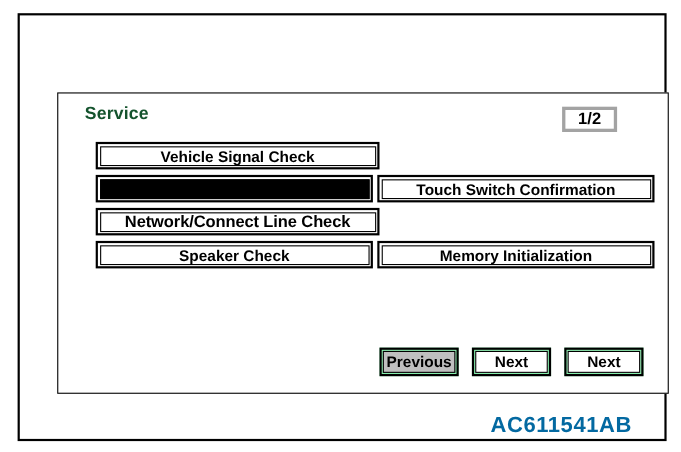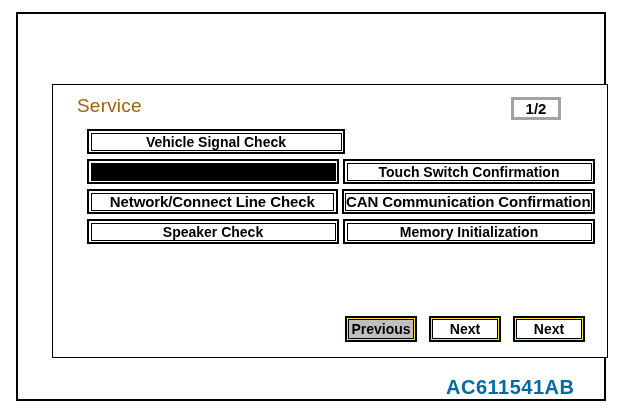--- a/index.html
+++ b/index.html
@@ -37,24 +37,24 @@
     border: 1.5px solid #000000;
     box-sizing: border-box;
     background: #ffffff;
   }
 
   
   #screen-title {
     position: absolute;
     left: 24px;
     top: 10px;
-    font-size: 19px;
-    font-weight: normal;
+    font-size: 16px;
+    font-weight: bold;
     letter-spacing: 0.2px;
-    color: #a16207;
+    color: #14532d;
   }
   #page-indicator {
     position: absolute;
     left: 458px;
     top: 12px;
     width: 50px;
     height: 23px;
     border: 3px solid #a3a3a3;
     box-sizing: border-box;
     display: flex;
@@ -117,21 +117,21 @@
     top: 231px;
     display: flex;
     gap: 12px;
   }
   .nav-btn {
     width: 72px;
     height: 26px;
     border: 2px solid #000000;
     box-sizing: border-box;
     padding: 1px;
-    background: #fde047;
+    background: #86efac;
   }
   .nav-btn-inner {
     width: 100%;
     height: 100%;
     border: 1.5px solid #000000;
     box-sizing: border-box;
     display: flex;
     align-items: center;
     justify-content: center;
     font-size: 14px;
@@ -181,23 +181,20 @@
         </div>
         <div class="menu-btn">
           <div class="menu-btn-inner">Touch Switch Confirmation</div>
         </div>
       </div>
 
       <div class="menu-row">
         <div class="menu-btn">
           <div class="menu-btn-inner small">Network/Connect Line Check</div>
         </div>
-        <div class="menu-btn">
-          <div class="menu-btn-inner small">CAN Communication Confirmation</div>
-        </div>
       </div>
 
       <div class="menu-row">
         <div class="menu-btn">
           <div class="menu-btn-inner">Speaker Check</div>
         </div>
         <div class="menu-btn">
           <div class="menu-btn-inner">Memory Initialization</div>
         </div>
       </div>

